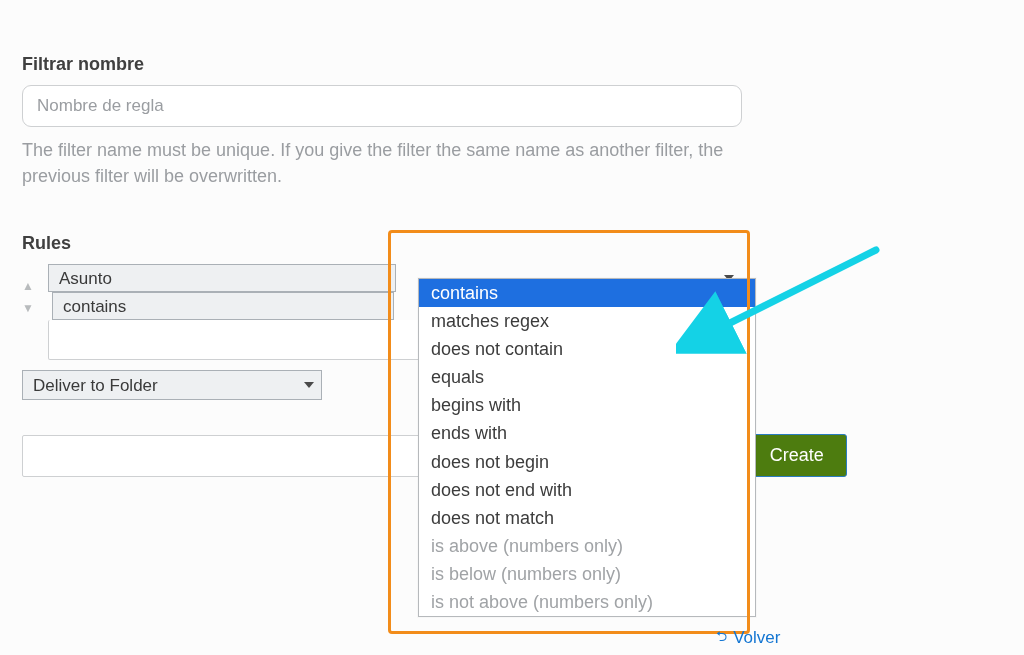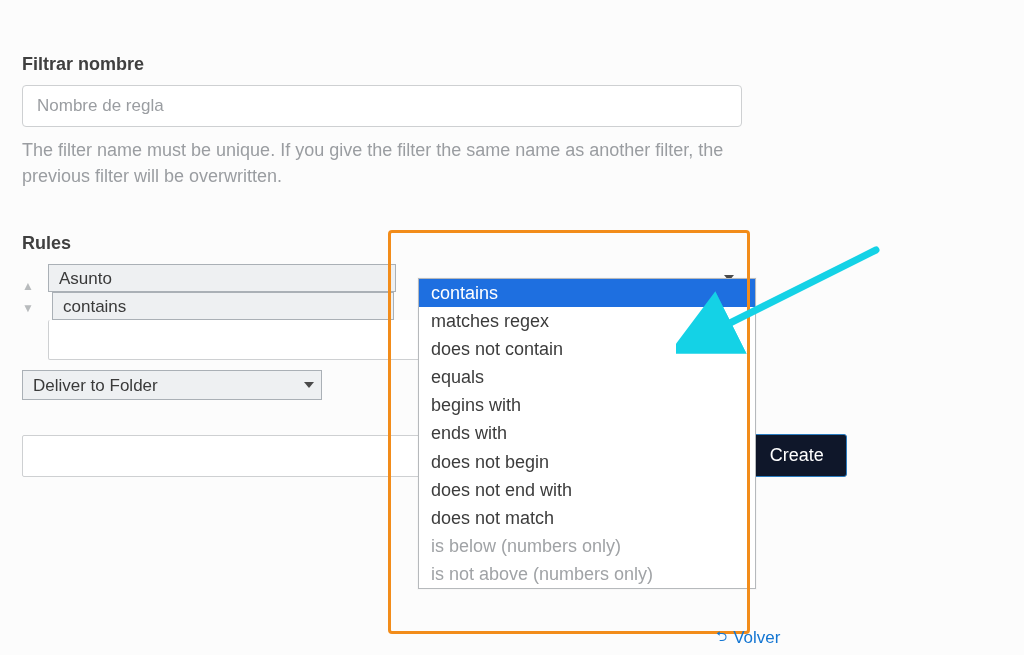--- a/index.html
+++ b/index.html
@@ -21,21 +21,21 @@
   .form-label {
     font-weight: 600;
     color: #404040;
     margin-bottom: 10px;
     font-size: 18px;
   }
   .text-input {
     width: 720px;
     height: 42px;
     border: 1px solid #ced0d2;
-    border-radius: 4px;
+    border-radius: 9px;
     padding: 0 14px;
     font-size: 17px;
     color: #1d4ed8;
     background: #fff;
   }
   .text-input::placeholder { color: #9a9da1; }
   .help-text {
     font-size: 18px;
     color: #9a9da1;
     line-height: 1.45;
@@ -120,21 +120,21 @@
     border-radius: 2px;
     margin-top: 24px;
     padding: 0 12px;
     font-size: 17px;
     background: #fff;
   }
 
   .create-btn {
     display: inline-block;
     margin-top: 34px;
-    background: #0f172a;
+    background: #4d7c0f;
     color: #fff;
     border: 1px solid #2a7cc0;
     border-radius: 3px;
     padding: 10px 22px;
     font-size: 18px;
     cursor: pointer;
     text-align: center;
   }
 
   
@@ -258,20 +258,21 @@
   <div class="dropdown-panel" id="dd-panel">
       <div class="dd-option selected">contains</div>
       <div class="dd-option">matches regex</div>
       <div class="dd-option">does not contain</div>
       <div class="dd-option">equals</div>
       <div class="dd-option">begins with</div>
       <div class="dd-option">ends with</div>
       <div class="dd-option">does not begin</div>
       <div class="dd-option">does not end with</div>
       <div class="dd-option">does not match</div>
+      <div class="dd-option disabled">is above (numbers only)</div>
       <div class="dd-option disabled">is below (numbers only)</div>
       <div class="dd-option disabled">is not above (numbers only)</div>
     </div>
 
   
   <div class="hl-box"></div>
 
   
   <svg class="arrow-svg" viewBox="0 0 220 120">
     <defs>

